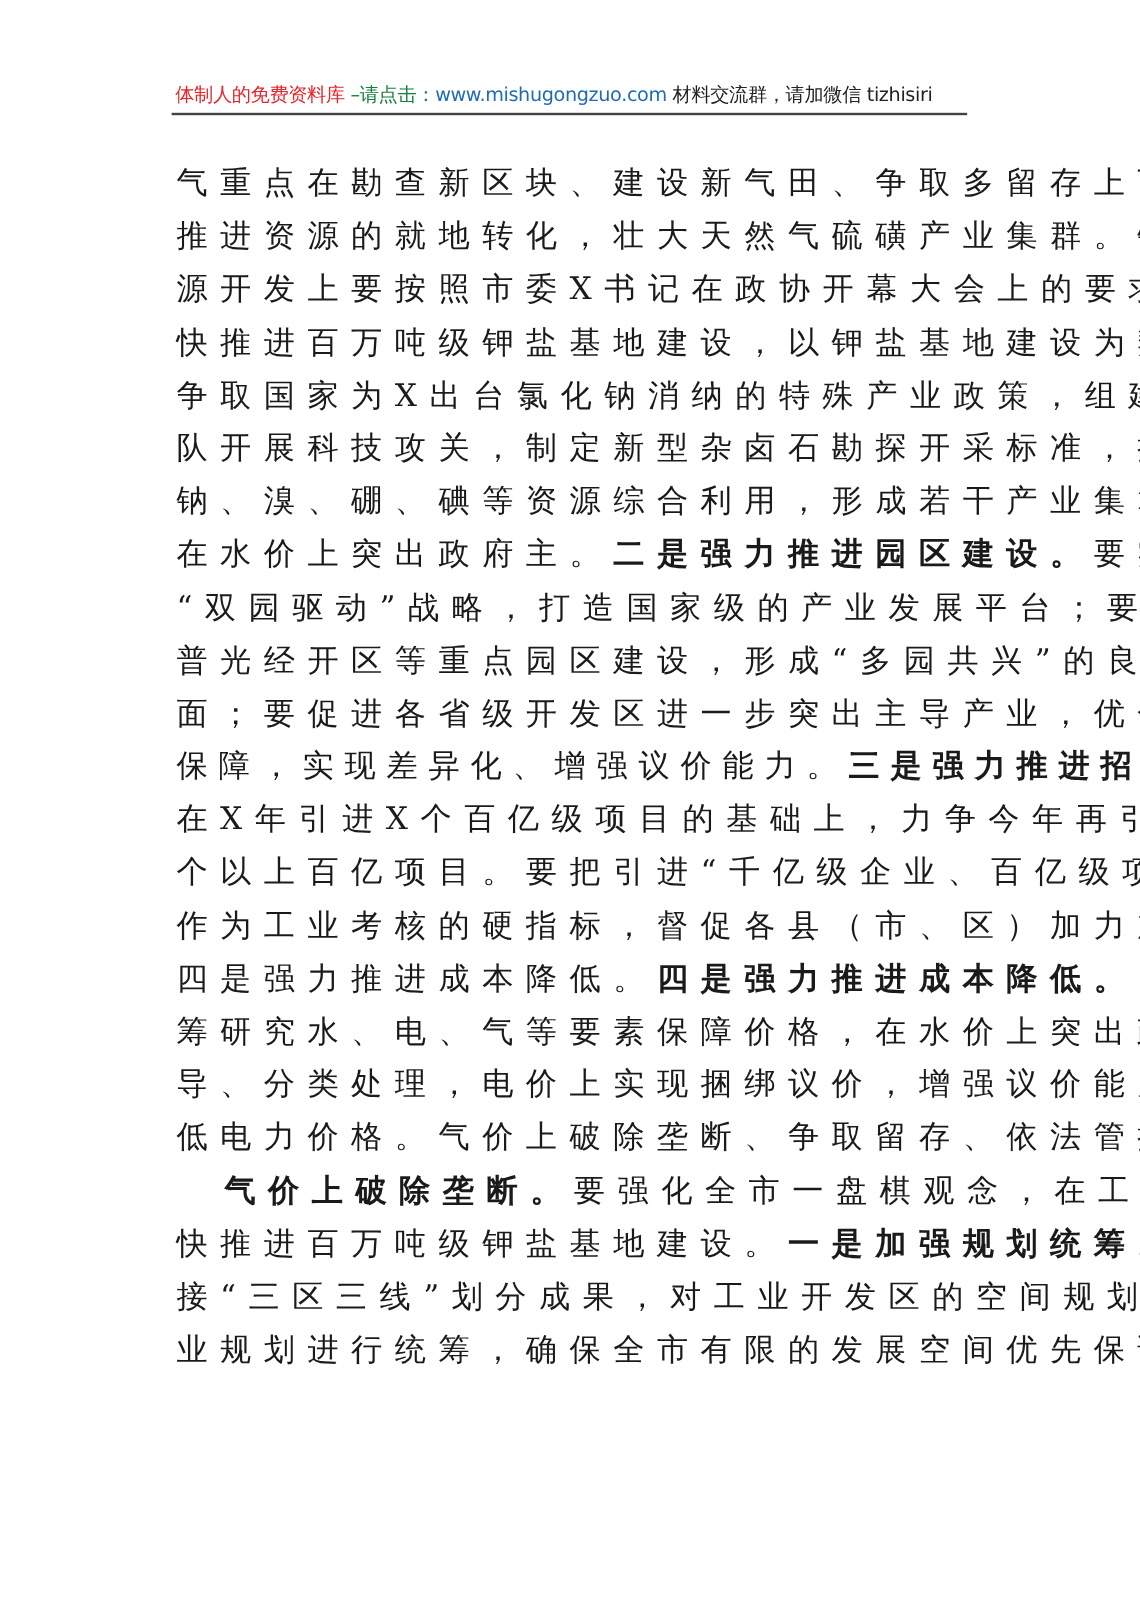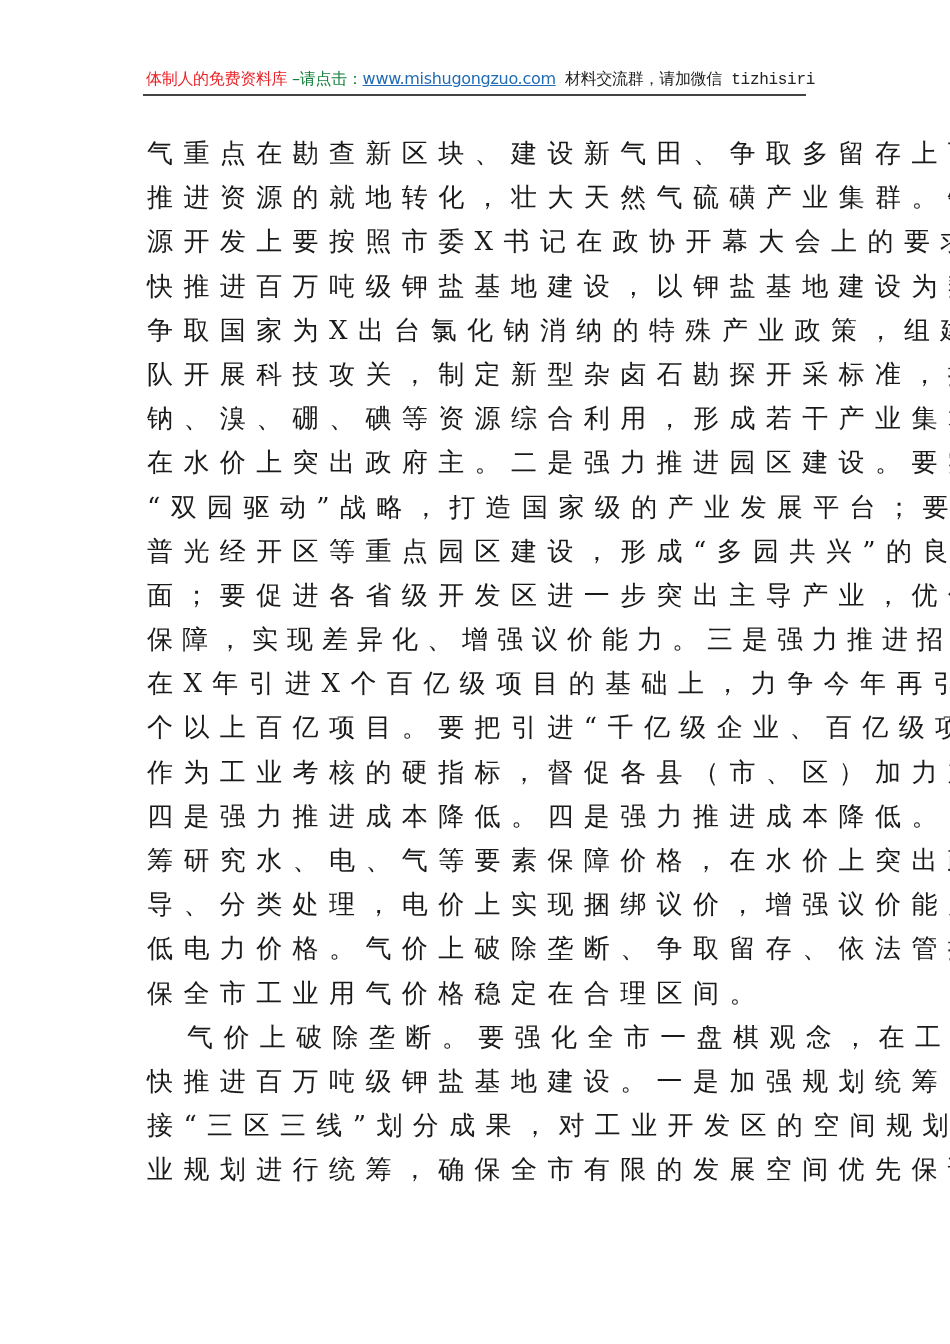--- a/index.html
+++ b/index.html
@@ -4,34 +4,34 @@
 <style>
   html, body { margin: 0; padding: 0; background: #ffffff; }
   body { width: 950px; height: 1344px; position: relative; overflow: hidden; }
   .header {
     position: absolute; left: 146px; top: 66px; width: 660px; height: 26px;
     font-family: "DejaVu Sans", sans-serif; font-size: 16px; line-height: 26px;
     white-space: nowrap; letter-spacing: -0.3px;
   }
   .header .brand { color: #e8242a; }
   .header .prompt { color: #15803d; }
-  .header .url { color: #1f6bb5; text-decoration: underline; }
-  .header .rest { color: #222222; font-family: Liberation Mono, monospace; }
+  .header .url { color: #1f6bb5; }
+  .header .rest { color: #222222; }
   .header-rule {
     position: absolute; left: 143px; top: 94px; width: 663px; height: 2px; background: #444444;
   }
   .body-text {
     position: absolute; left: 147px; top: 131px; width: 662px;
     font-family: "DejaVu Serif", serif; font-size: 26px; line-height: 44.2px;
     color: #1a1a1a;
   }
   .line { display: block; white-space: nowrap; letter-spacing: 10.4px; height: 44.2px; }
   .line.tight { letter-spacing: 9px; }
   .line.indent { padding-left: 40px; }
-  .b { font-weight: normal; font-family: "DejaVu Sans", sans-serif; }
+  .b { font-weight: bold; font-family: "DejaVu Sans", sans-serif; }
 </style>
 </head>
 <body>
 
 <div class="header">
   <span class="brand">体制人的免费资料库</span><span class="prompt"> –请点击：</span><span class="url">www.mishugongzuo.com</span><span class="rest"> 材料交流群，请加微信 tizhisiri</span>
 </div>
 <div class="header-rule"></div>
 
 <div class="body-text">
@@ -47,18 +47,17 @@
   <span class="line"><span>普光经开区等重点园区建设，形成“多园共兴”的良好局</span></span>
   <span class="line"><span>面；要促进各省级开发区进一步突出主导产业，优化要素</span></span>
   <span class="line tight"><span>保障，实现差异化、增强议价能力。</span><span class="b">三是强力推进招大引强。</span></span>
   <span class="line"><span>在X年引进X个百亿级项目的基础上，力争今年再引进X</span></span>
   <span class="line"><span>个以上百亿项目。要把引进“千亿级企业、百亿级项目”</span></span>
   <span class="line"><span>作为工业考核的硬指标，督促各县（市、区）加力加压，</span></span>
   <span class="line"><span>四是强力推进成本降低。</span><span class="b">四是强力推进成本降低。</span></span>
   <span class="line"><span>筹研究水、电、气等要素保障价格，在水价上突出政府主</span></span>
   <span class="line"><span>导、分类处理，电价上实现捆绑议价，增强议价能力，降</span></span>
   <span class="line"><span>低电力价格。气价上破除垄断、争取留存、依法管控，确</span></span>
-  <span class="line"><span>保全市工业用气价格稳定在合理区间。</span></span>
   <span class="line indent"><span class="b">气价上破除垄断。</span><span>要强化全市一盘棋观念，在工业</span></span>
   <span class="line"><span>快推进百万吨级钾盐基地建设。</span><span class="b">一是加强规划统筹。</span></span>
   <span class="line"><span>接“三区三线”划分成果，对工业开发区的空间规划、产</span></span>
   <span class="line"><span>业规划进行统筹，确保全市有限的发展空间优先保证重大</span></span>
 </div>
 
 </body></html>

